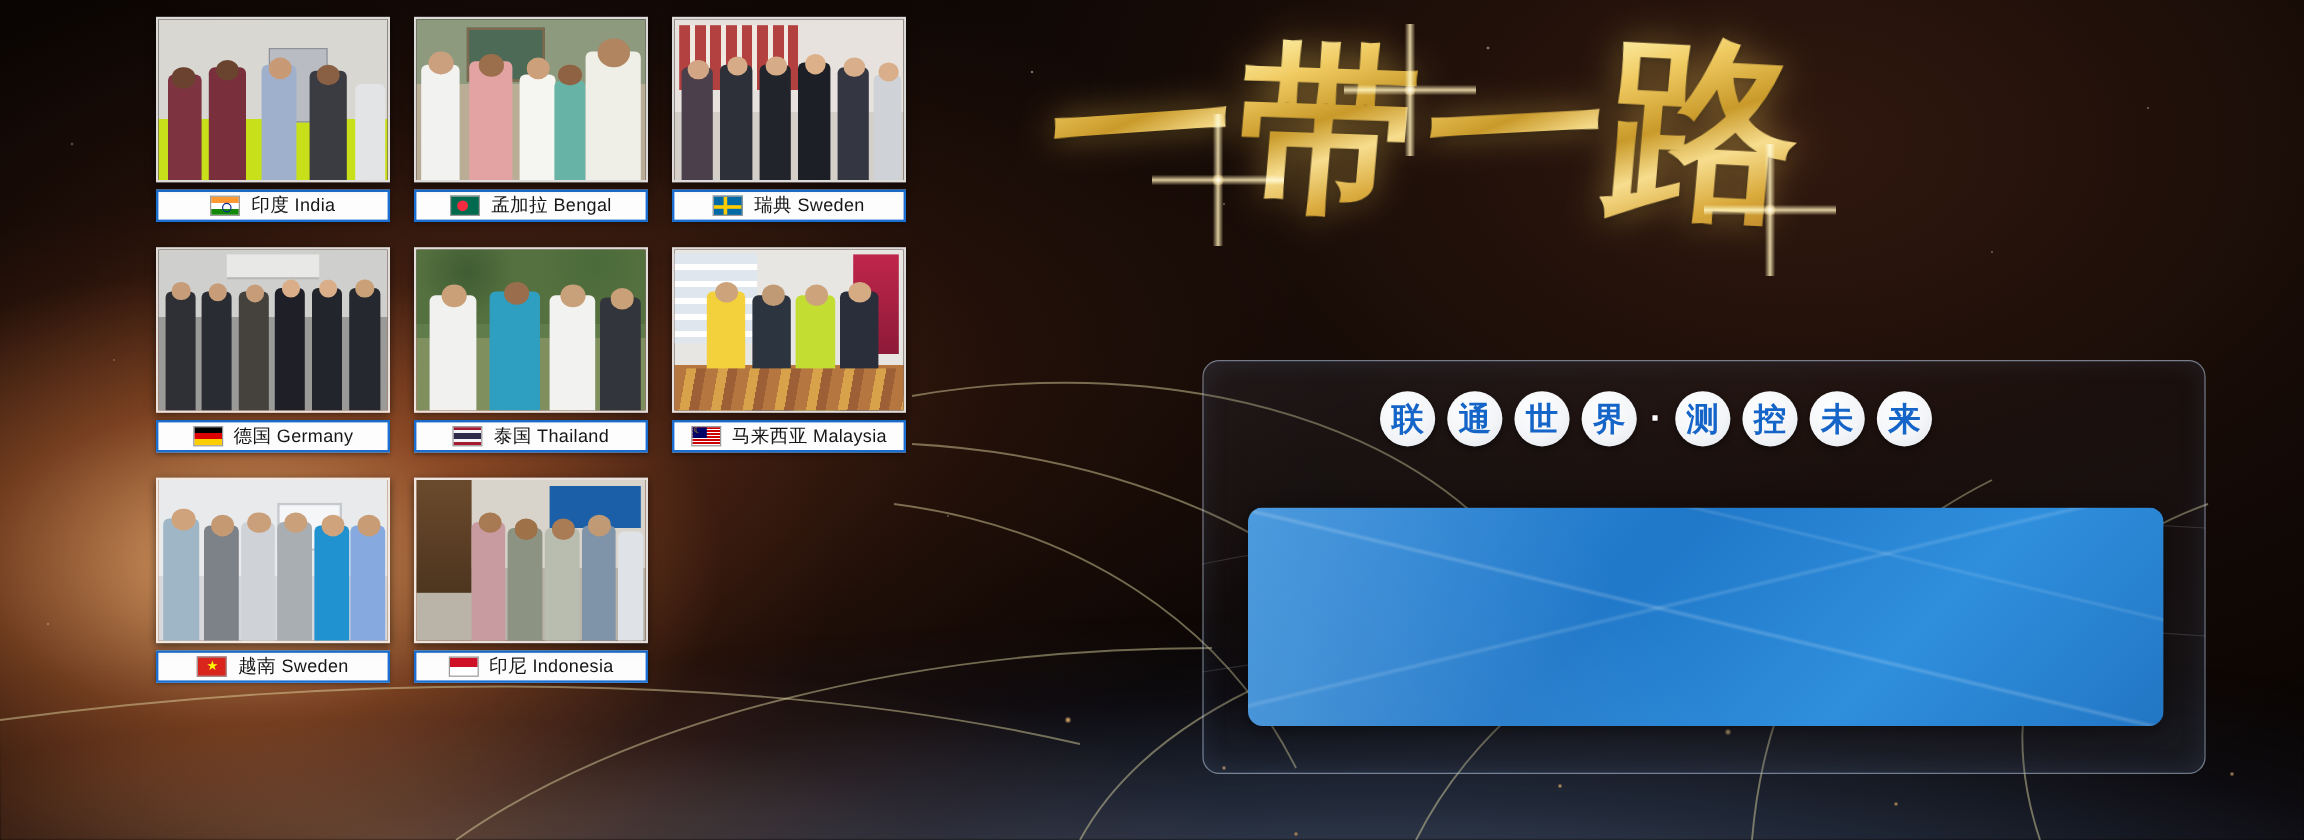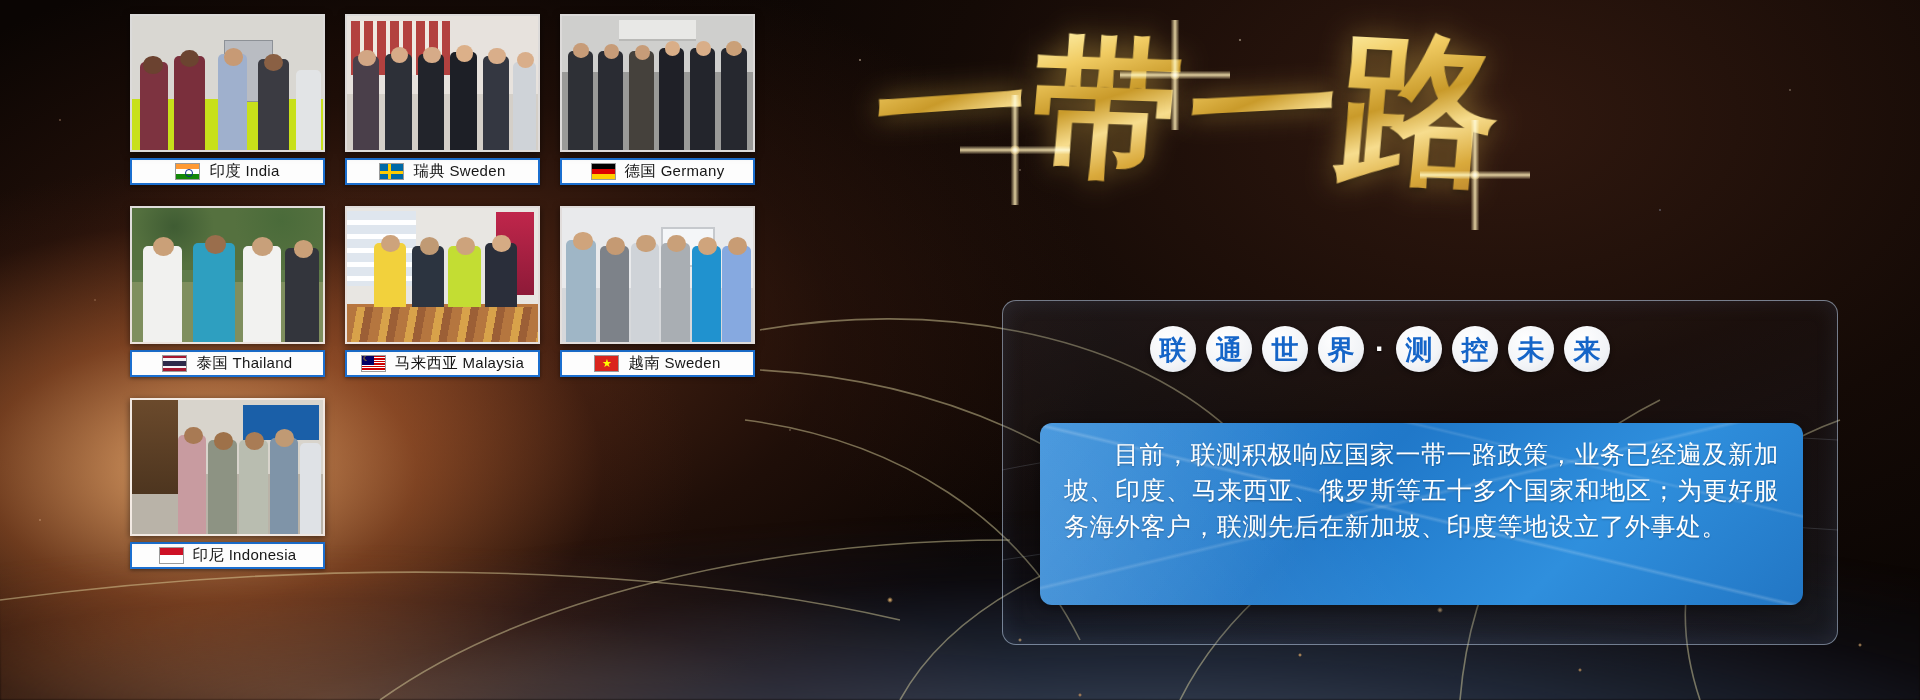--- a/index.html
+++ b/index.html
@@ -243,20 +243,43 @@
             <div class="pp" style="left:86%;width:13%;height:60%;background:#e2e4e6"></div>
           </div>
         </div>
       </div>
       <div class="label">
         <span class="flag f-india"></span>
         <span class="lname"><span class="cn">印度</span> <span>India</span></span>
       </div>
     </div>
 
+    <div class="cell">
+      <div class="photo">
+        <div class="ph-inner" style="background:linear-gradient(#8d9a7e 0 40%,#b9ad96 40% 100%)">
+          <div class="sc">
+            <div style="position:absolute;left:22%;top:5%;width:34%;height:34%;background:#4c6a55;border:2px solid #7d6a4e"></div>
+            <div class="pp" style="left:2%;width:17%;height:72%;background:#f2f2f0"></div>
+              <div class="hd" style="left:5%;top:20%;width:11%;height:14%;background:#caa07e"></div>
+            <div class="pp" style="left:23%;width:19%;height:74%;background:#e2a3a2"></div>
+              <div class="hd" style="left:27%;top:22%;width:11%;height:14%;background:#9c6f4c"></div>
+            <div class="pp" style="left:45%;width:16%;height:66%;background:#f5f5f2"></div>
+              <div class="hd" style="left:48%;top:24%;width:10%;height:13%;background:#cda07c"></div>
+            <div class="pp" style="left:60%;width:14%;height:62%;background:#67b3a6"></div>
+              <div class="hd" style="left:62%;top:28%;width:10%;height:13%;background:#8e6242"></div>
+            <div class="pp" style="left:74%;width:24%;height:80%;background:#f0efe7"></div>
+              <div class="hd" style="left:79%;top:12%;width:14%;height:18%;background:#b08560"></div>
+          </div>
+        </div>
+      </div>
+      <div class="label">
+        <span class="flag f-bengal"></span>
+        <span class="lname"><span class="cn">孟加拉</span> <span>Bengal</span></span>
+      </div>
+    </div>
 
     <div class="cell">
       <div class="photo">
         <div class="ph-inner" style="background:linear-gradient(#e7e2dd 0 58%,#d4cfc8 58% 100%)">
           <div class="sc">
             <div style="position:absolute;left:2%;top:4%;width:52%;height:40%;background:repeating-linear-gradient(90deg,#b3413f 0 9px,#efe9e2 9px 13px)"></div>
             <div class="pp" style="left:3%;width:14%;height:70%;background:#4a3f4a"></div>
               <div class="hd" style="left:6%;top:25%;width:9%;height:12%;background:#d2a684"></div>
             <div class="pp" style="left:20%;width:14%;height:72%;background:#2d3038"></div>
               <div class="hd" style="left:23%;top:23%;width:9%;height:12%;background:#d6ab88"></div>
@@ -420,16 +443,15 @@
     <span class="circ">世</span>
     <span class="circ">界</span>
     <span class="dot">·</span>
     <span class="circ">测</span>
     <span class="circ">控</span>
     <span class="circ">未</span>
     <span class="circ">来</span>
   </div>
 
   <div class="bluebox">
-    <p class="indent">目前，联测积极响应国家一带一路政策，业务已经遍及新加坡、印度、马来西亚、俄罗斯等五十多个国家和地区；为更好服务海外客户，联测先后在新加坡、印度等地设立了外事处。</p>
   </div>
 
 </div>
 
 </body></html>

